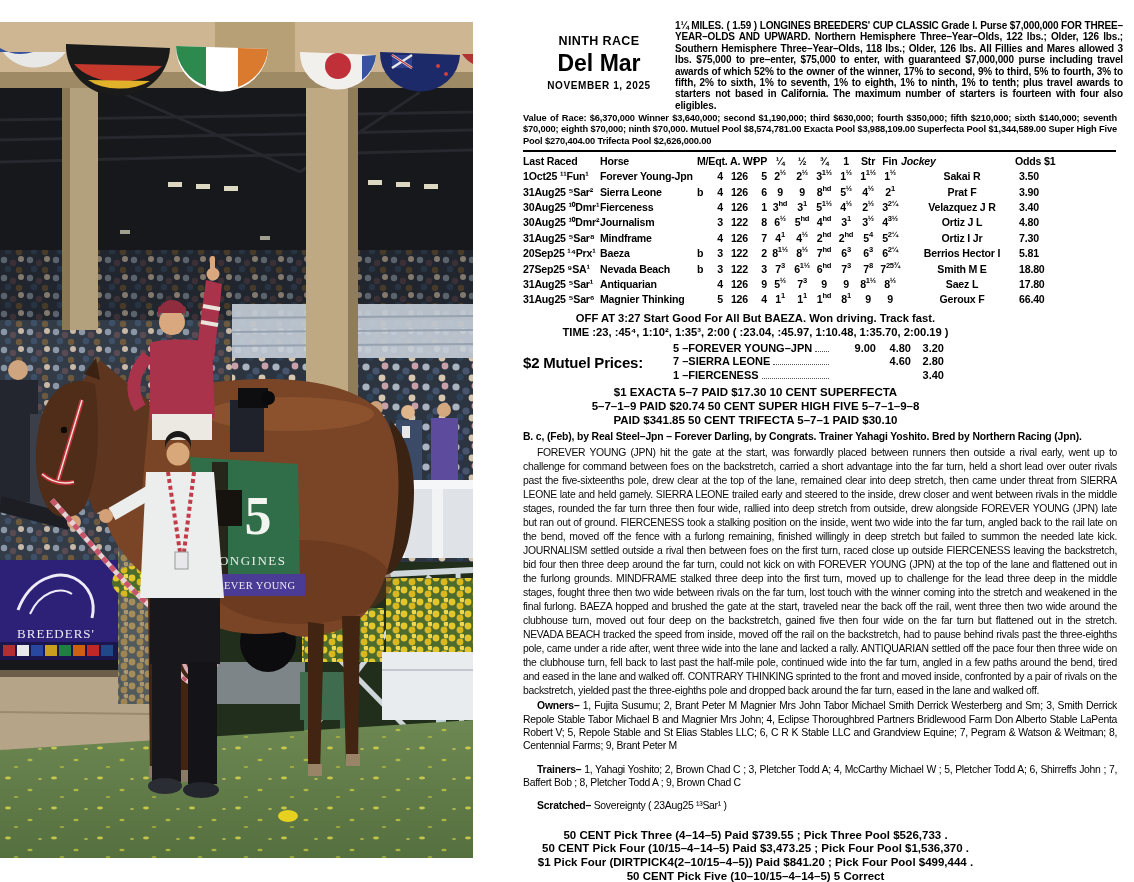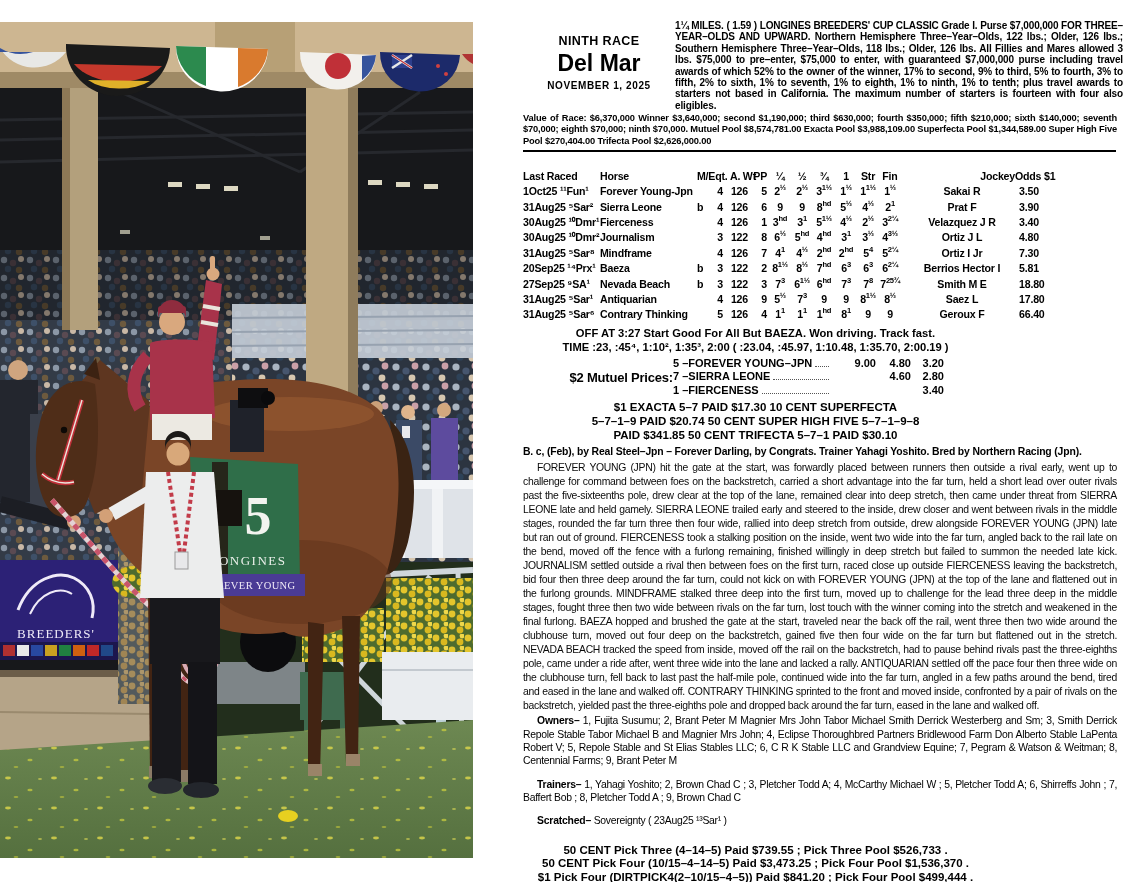--- a/index.html
+++ b/index.html
@@ -10,36 +10,36 @@
 
   .hdr{display:flex;}
   .race-id{width:152px;text-align:center;padding-top:14px;flex:none;}
   .race-id .r1{font-size:12.5px;font-weight:bold;letter-spacing:.4px;}
   .race-id .r2{font-size:23px;font-weight:bold;margin:2px 0 3px;}
   .race-id .r3{font-size:10px;font-weight:bold;letter-spacing:.6px;text-align:center;}
   .conds{flex:1;font-size:10px;font-weight:bold;line-height:11.4px;text-align:justify;letter-spacing:-.15px;}
   .valueline{margin-top:2px;font-size:9.3px;font-weight:bold;line-height:11.2px;text-align:justify;letter-spacing:-.15px;width:594px;}
   .rule{width:593px;border-top:2.5px solid #000;margin-top:3px;}
 
-  .rtable{width:532px;margin-top:17px;font-size:10.6px;font-weight:bold;letter-spacing:-.2px;}
+  .rtable{width:532px;margin-top:2px;font-size:10.6px;font-weight:bold;letter-spacing:-.2px;}
   .trow{display:flex;height:15.4px;line-height:15.4px;align-items:baseline;}
   .tc{flex:none;white-space:nowrap;overflow:visible;}
   .c-last{width:77px;} .c-horse{width:97px;} .c-me{width:13px;} .c-a{width:13px;text-align:right;}
   .c-wt{width:25px;text-align:right;} .c-pp{width:19px;text-align:right;padding-right:2px;}
   .c-call{width:22px;text-align:center;} .c-jockey{width:114px;padding-left:4px;text-align:center;}
   .c-odds{flex:1;text-align:left;}
-  .h-mew{width:51px;} .h-jockey{width:114px;text-align:right;}
+  .h-mew{width:51px;} .h-jockey{width:114px;text-align:left;font-style:italic;}
   sup{font-size:7.6px;vertical-align:super;line-height:0;letter-spacing:-.3px;}
 
   .center-col{width:465px;text-align:center;}
   .offline{margin-top:3px;font-size:11.2px;font-weight:bold;line-height:14px;}
   .timeline{font-size:11.2px;font-weight:bold;line-height:14px;}
 
   .mutuel{display:flex;margin-top:3px;text-align:left;}
-  .mutuel-label{width:150px;flex:none;font-size:13px;font-weight:bold;align-self:center;letter-spacing:-.2px;text-align:right;}
+  .mutuel-label{width:150px;flex:none;font-size:15px;font-weight:bold;align-self:center;letter-spacing:-.2px;}
   .mutuel-rows{flex:1;margin-right:44px;}
   .mrow{display:flex;font-size:11px;font-weight:bold;line-height:13.6px;align-items:baseline;}
   .m-name{flex:none;}
   .m-lead{flex:1;border-bottom:1.4px dotted #555;margin:0 3px 3px 3px;height:9px;}
   .m-win,.m-place,.m-show{flex:none;text-align:right;}
   .m-win{width:44px;} .m-place{width:35px;} .m-show{width:33px;}
 
   .exotics{font-size:11.5px;font-weight:bold;line-height:14px;margin-top:2px;}
   .breeding{font-size:10.4px;font-weight:bold;line-height:13px;margin-top:3px;width:594px;letter-spacing:-.15px;}
   .desc{width:594px;font-size:10.4px;line-height:14.05px;text-align:justify;text-indent:14px;letter-spacing:-.28px;margin-top:3px;color:#0a0a0a;}
@@ -491,21 +491,21 @@
             <div class="tc c-call">7<sup>3</sup></div>
             <div class="tc c-call">9</div>
             <div class="tc c-call">9</div>
             <div class="tc c-call">8<sup>1½</sup></div>
             <div class="tc c-call">8<sup>½</sup></div>
             <div class="tc c-jockey">Saez L</div>
             <div class="tc c-odds">17.80</div>
           </div>
           <div class="trow">
             <div class="tc c-last">31Aug25 ⁵Sar⁶</div>
-            <div class="tc c-horse">Contrary Thinking</div>
+            <div class="tc c-horse">Magnier Thinking</div>
             <div class="tc c-me"></div>
             <div class="tc c-a">5</div>
             <div class="tc c-wt">126</div>
             <div class="tc c-pp">4</div>
             <div class="tc c-call">1<sup>1</sup></div>
             <div class="tc c-call">1<sup>1</sup></div>
             <div class="tc c-call">1<sup>hd</sup></div>
             <div class="tc c-call">8<sup>1</sup></div>
             <div class="tc c-call">9</div>
             <div class="tc c-call">9</div>

